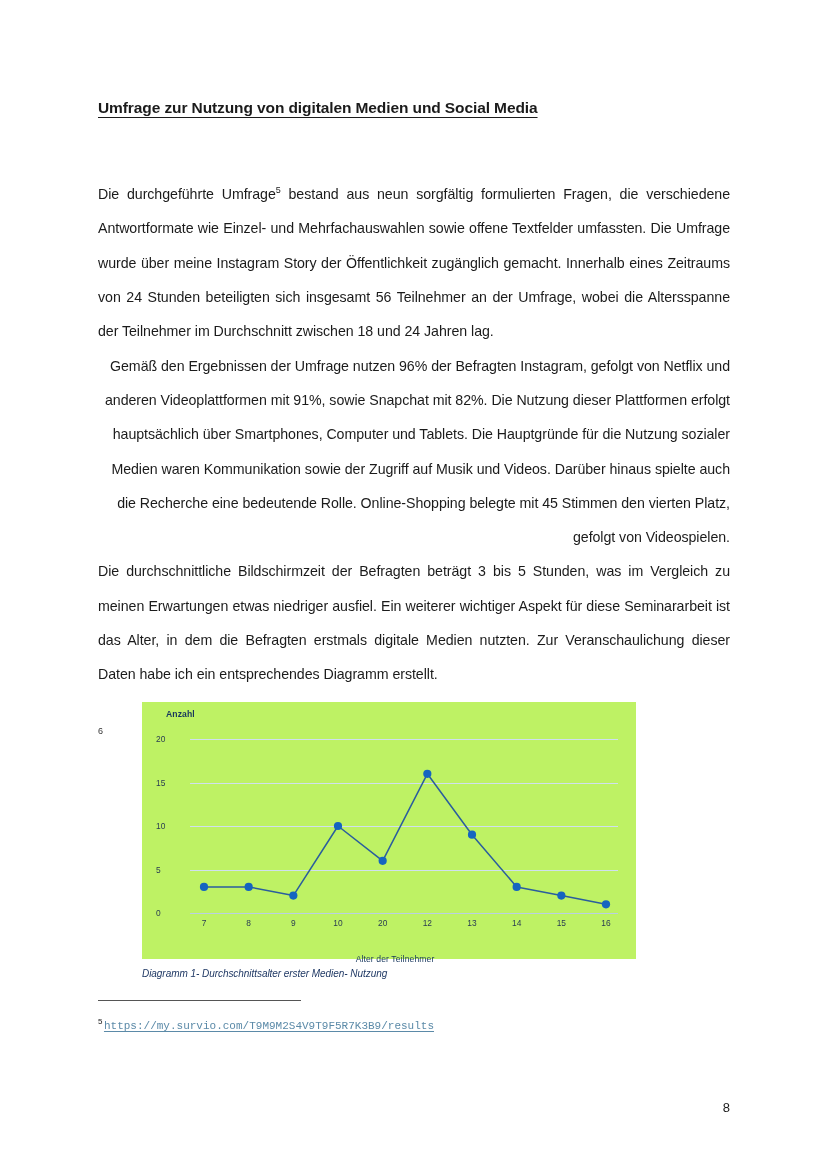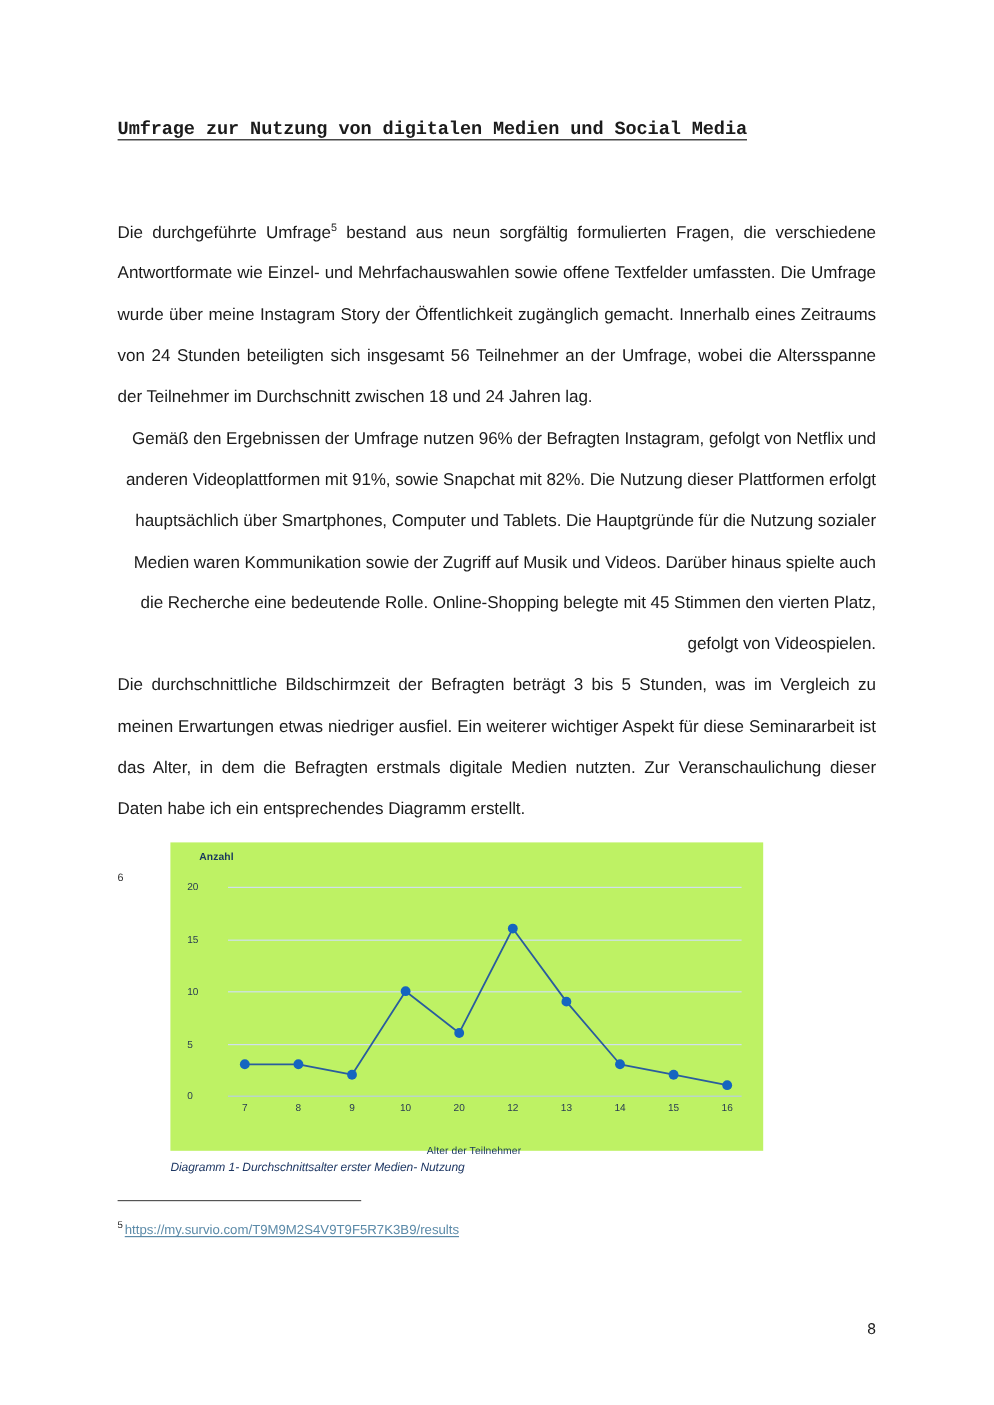--- a/index.html
+++ b/index.html
@@ -33,21 +33,20 @@
     font-size: 15.5px;
     font-weight: 600;
     letter-spacing: -0.1px;
     margin: 0 0 0 0;
     padding: 0 0 2px 0;
     text-decoration: underline;
     text-underline-offset: 4px;
     text-decoration-thickness: 1px;
     color: #1b1b1b;
     line-height: 1.3;
-    font-family: Liberation Mono, monospace;
   }
   p.body-par {
     font-size: 14.2px;
     line-height: 34.3px;
     text-align: justify;
     margin: 0;
     color: #1b1b1b;
     letter-spacing: -0.05px;
   }
   p.p1 { margin-top: 57px; }
@@ -167,20 +166,21 @@
     font-size: 8px;
     vertical-align: super;
     line-height: 0;
     margin-right: 1.5px;
   }
   .fn-link {
     color: #5b8aa8;
     text-decoration: underline;
     text-underline-offset: 2px;
     text-decoration-thickness: 0.8px;
+    font-family: Liberation Mono, monospace;
   }
   .page-number {
     position: absolute;
     right: 98px;
     top: 1100px;
     font-size: 13px;
     color: #1b1b1b;
   }
 </style>
 </head>

